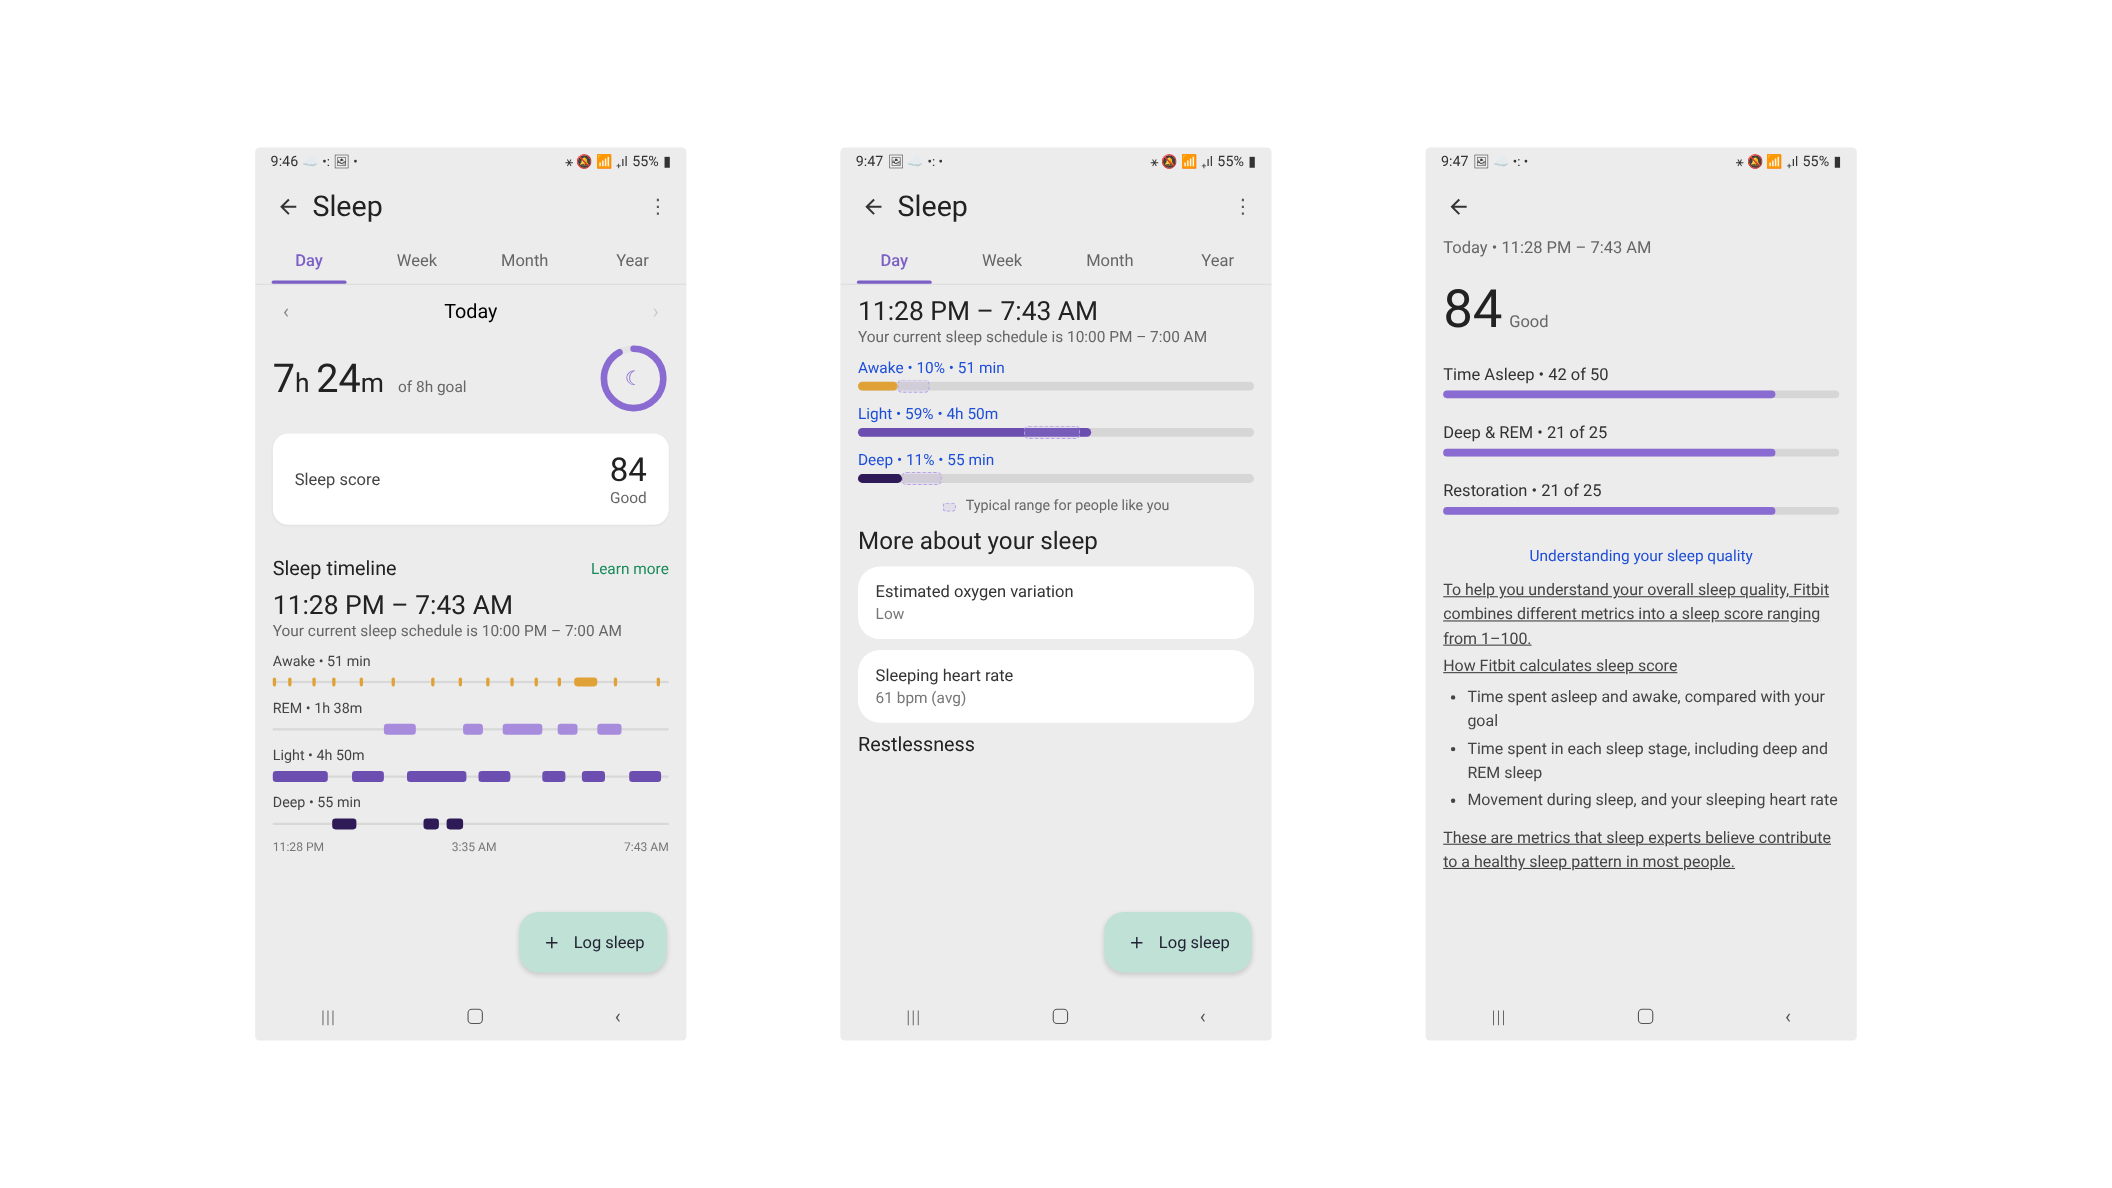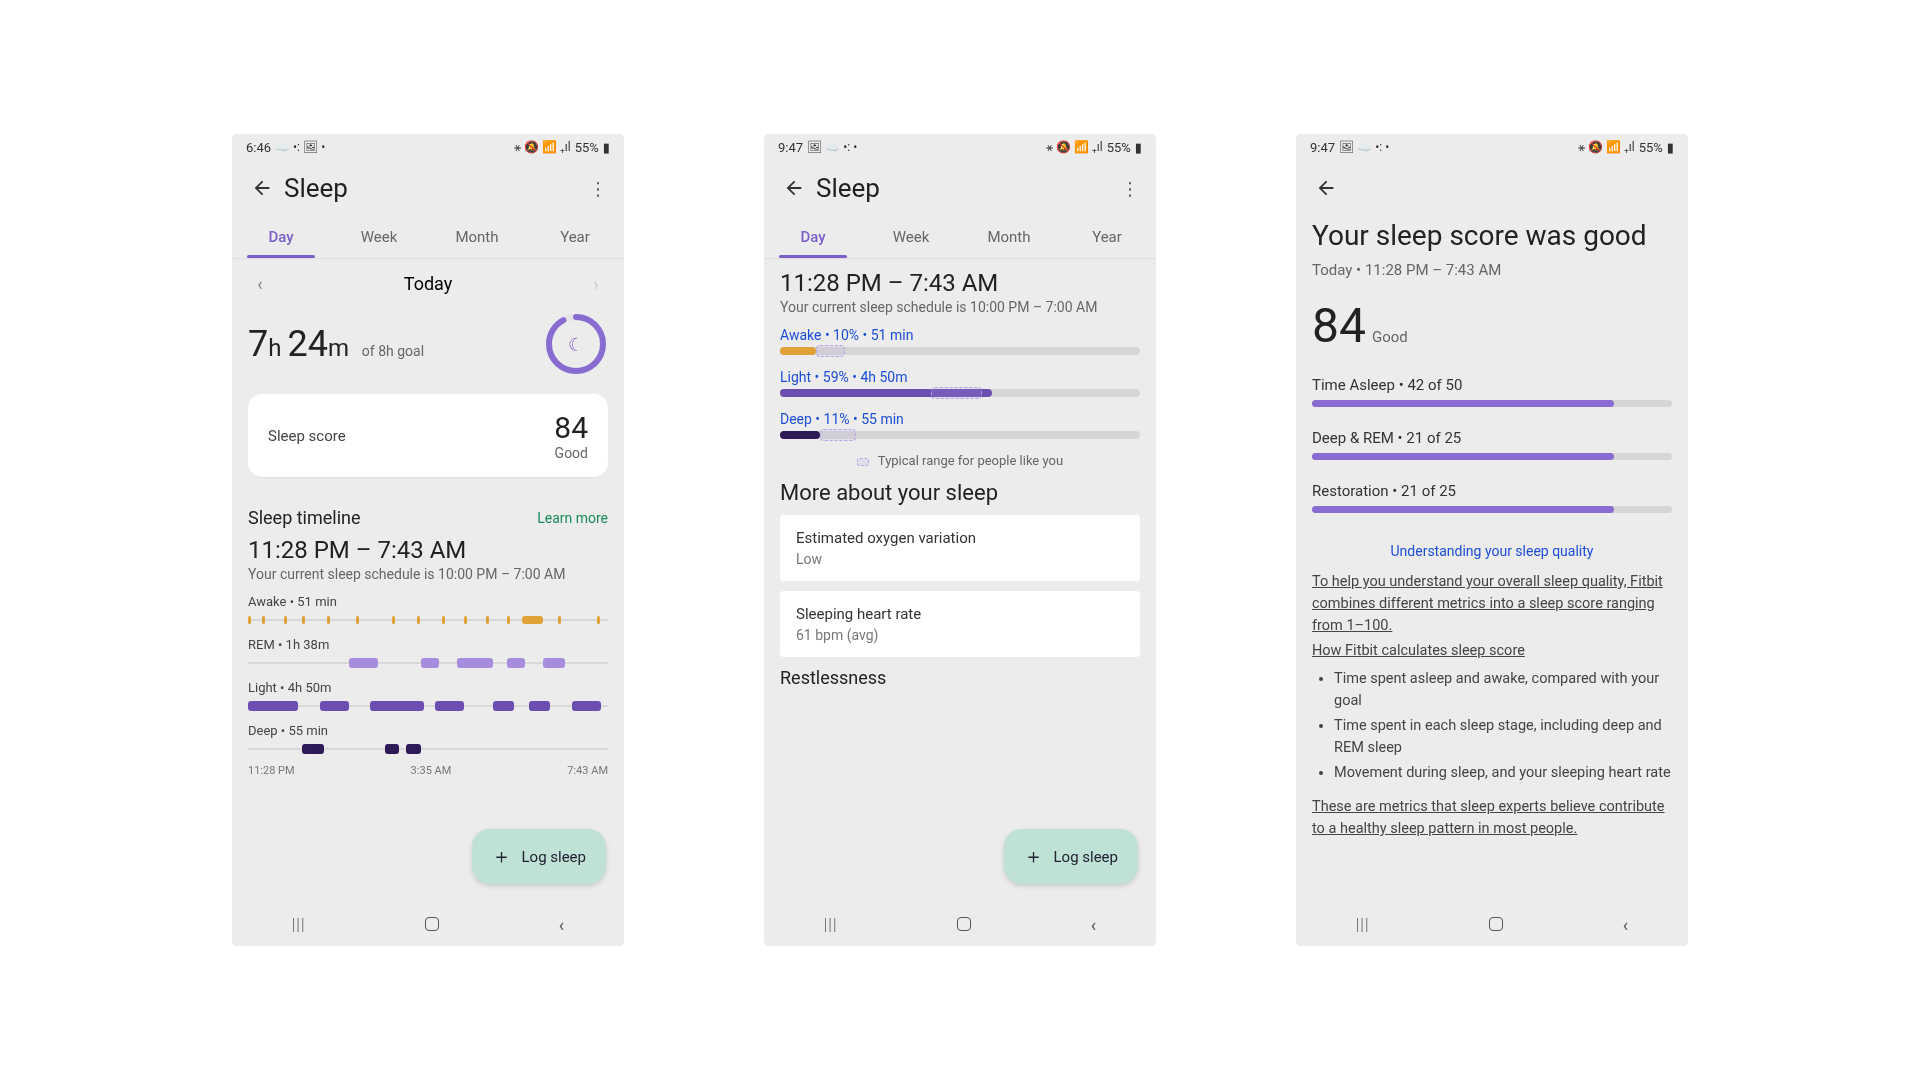--- a/index.html
+++ b/index.html
@@ -131,21 +131,21 @@
   .chips { display:flex; gap:8px; margin-bottom:18px; overflow:hidden;}
   .chip {
     border:1px solid #bbb; background:#ececec;
     border-radius:10px; padding:8px 14px; font-size:14px; color:#333;
     white-space:nowrap; display:flex; align-items:center; gap:6px;
   }
   .chip.active { background:#e1d6ef; border-color:#c7b8e6; }
   .chip .chk { font-size:14px; }
   .h2more { font-size:22px; color:#222; margin-bottom:10px; }
   .card2 {
-    background:#fff; border-radius:4px; padding:14px 16px; margin-bottom:10px;
+    background:#fff; border-radius:20px; padding:14px 16px; margin-bottom:10px;
   }
   .card2 .t { font-size:15px; color:#333; }
   .card2 .v { font-size:14px; color:#777; margin-top:4px; }
   .rest-title { font-size:18px; color:#222; margin-top:8px; }
   
   .tlstage-lbl { font-size:13px; color:#444; margin-top:8px; }
   .tlrow { position:relative; height:18px; margin-top:2px; }
   .tlrow .base { position:absolute; top:8px; left:0; right:0; height:2px; background:#d8d8d8; }
   .tlrow .seg { position:absolute; top:4px; height:10px; border-radius:3px; }
   .tl-awake .seg { background:#e0a236; height:8px; top:5px; }
@@ -185,21 +185,21 @@
   .s3-p { font-size:14.5px; color:#444; line-height:1.5;text-decoration:underline; }
   .s3-ul { margin:6px 0 12px 22px; }
   .s3-ul li { font-size:14.5px; color:#444; line-height:1.55; margin-bottom:2px;}
 </style>
 </head>
 <body>
 
 <div class="phone">
   <div class="statusbar">
     <div class="left">
-      <span>6:46</span>
+      <span>9:46</span>
       <span class="icon">☁️ •: 🖼 •</span>
     </div>
     <div class="right">
       <span class="icon">⚹ 🔕 📶 ₊ıl</span>
       <span>55%</span>
       <span>▮</span>
     </div>
   </div>
 
   <div class="header">
@@ -428,21 +428,20 @@
 
   <div class="header">
     <div class="back">
       <svg width="22" height="22" viewBox="0 0 24 24">
           <path d="M20 11H7.8l5.6-5.6L12 4l-8 8 8 8 1.4-1.4L7.8 13H20z" fill="#333"></path>
         </svg>
     </div>
   </div>
 
   <div class="content">
-    <div class="s3-title">Your sleep score was good</div>
     <div class="s3-sub">Today • 11:28 PM – 7:43 AM</div>
     <div class="bigscore">
       <span>84</span><span class="qual">Good</span>
     </div>
 
     <div id="metrics-container">
         <div class="metric">
           <div class="lbl">Time Asleep • 42 of 50</div>
           <div class="bar">
             <div class="fill" style="width:84%"></div>

